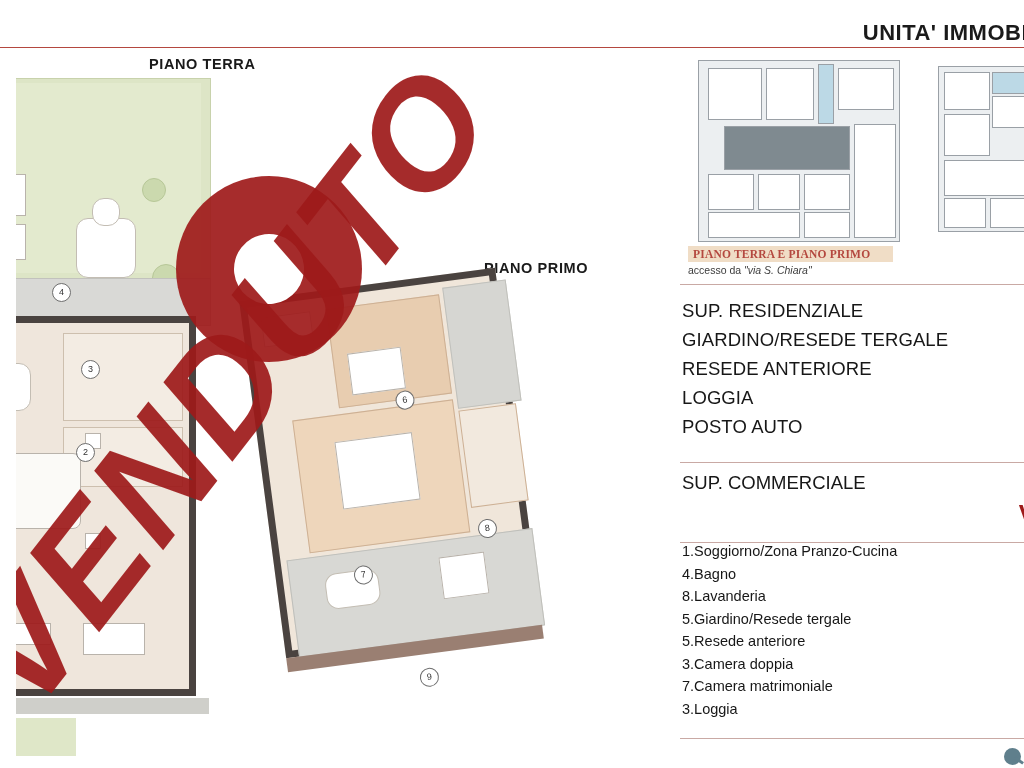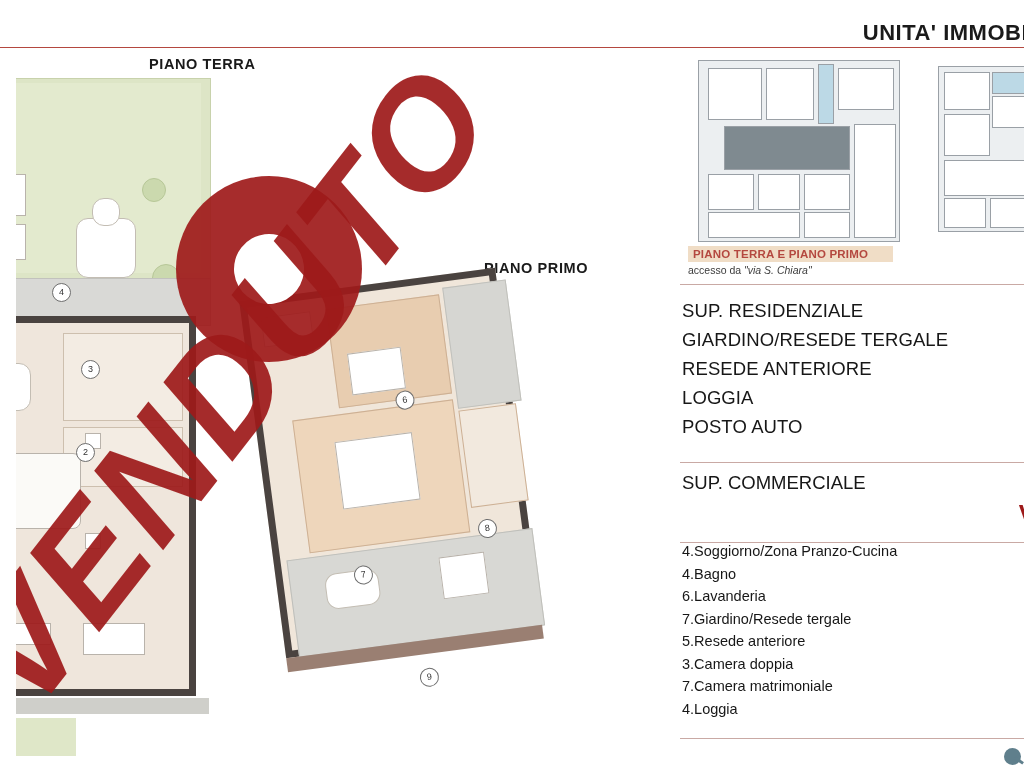--- a/index.html
+++ b/index.html
@@ -271,20 +271,21 @@
     position: absolute;
     left: 16px; top: 198px;
     width: 205px;
     background: #f0ddc6;
     color: #b4483f;
     font-size: 11.5px;
     font-weight: bold;
     padding: 2px 5px;
     box-sizing: border-box;
     letter-spacing: 0.2px;
+    font-family: Liberation Serif, serif;
   }
   .kp-sub {
     position: absolute;
     left: 16px; top: 216px;
     font-size: 10.5px;
     color: #3b3b3b;
   }
   .kp-sub i { font-style: italic; }
 
   .rule {
@@ -480,28 +481,28 @@
 
   <div class="rule r2"></div>
 
   <div class="spec-commercial">SUP. COMMERCIALE</div>
 
   <div class="rule r3"></div>
 
   <div class="sold-label">VE</div>
 
   <div class="legend">
-    <div class="legend-item">4.Soggiorno/Zona Pranzo-Cucina</div>
+    <div class="legend-item">1.Soggiorno/Zona Pranzo-Cucina</div>
     <div class="legend-item">4.Bagno</div>
-    <div class="legend-item">6.Lavanderia</div>
-    <div class="legend-item">7.Giardino/Resede tergale</div>
+    <div class="legend-item">8.Lavanderia</div>
+    <div class="legend-item">5.Giardino/Resede tergale</div>
     <div class="legend-item">5.Resede anteriore</div>
     <div class="legend-item">3.Camera doppia</div>
     <div class="legend-item">7.Camera matrimoniale</div>
-    <div class="legend-item">4.Loggia</div>
+    <div class="legend-item">3.Loggia</div>
   </div>
 
   <div class="rule r4"></div>
 
   <div class="logo">
     <div class="logo-circle"></div>
     <div class="logo-bar"></div>
   </div>
 </div>
 

